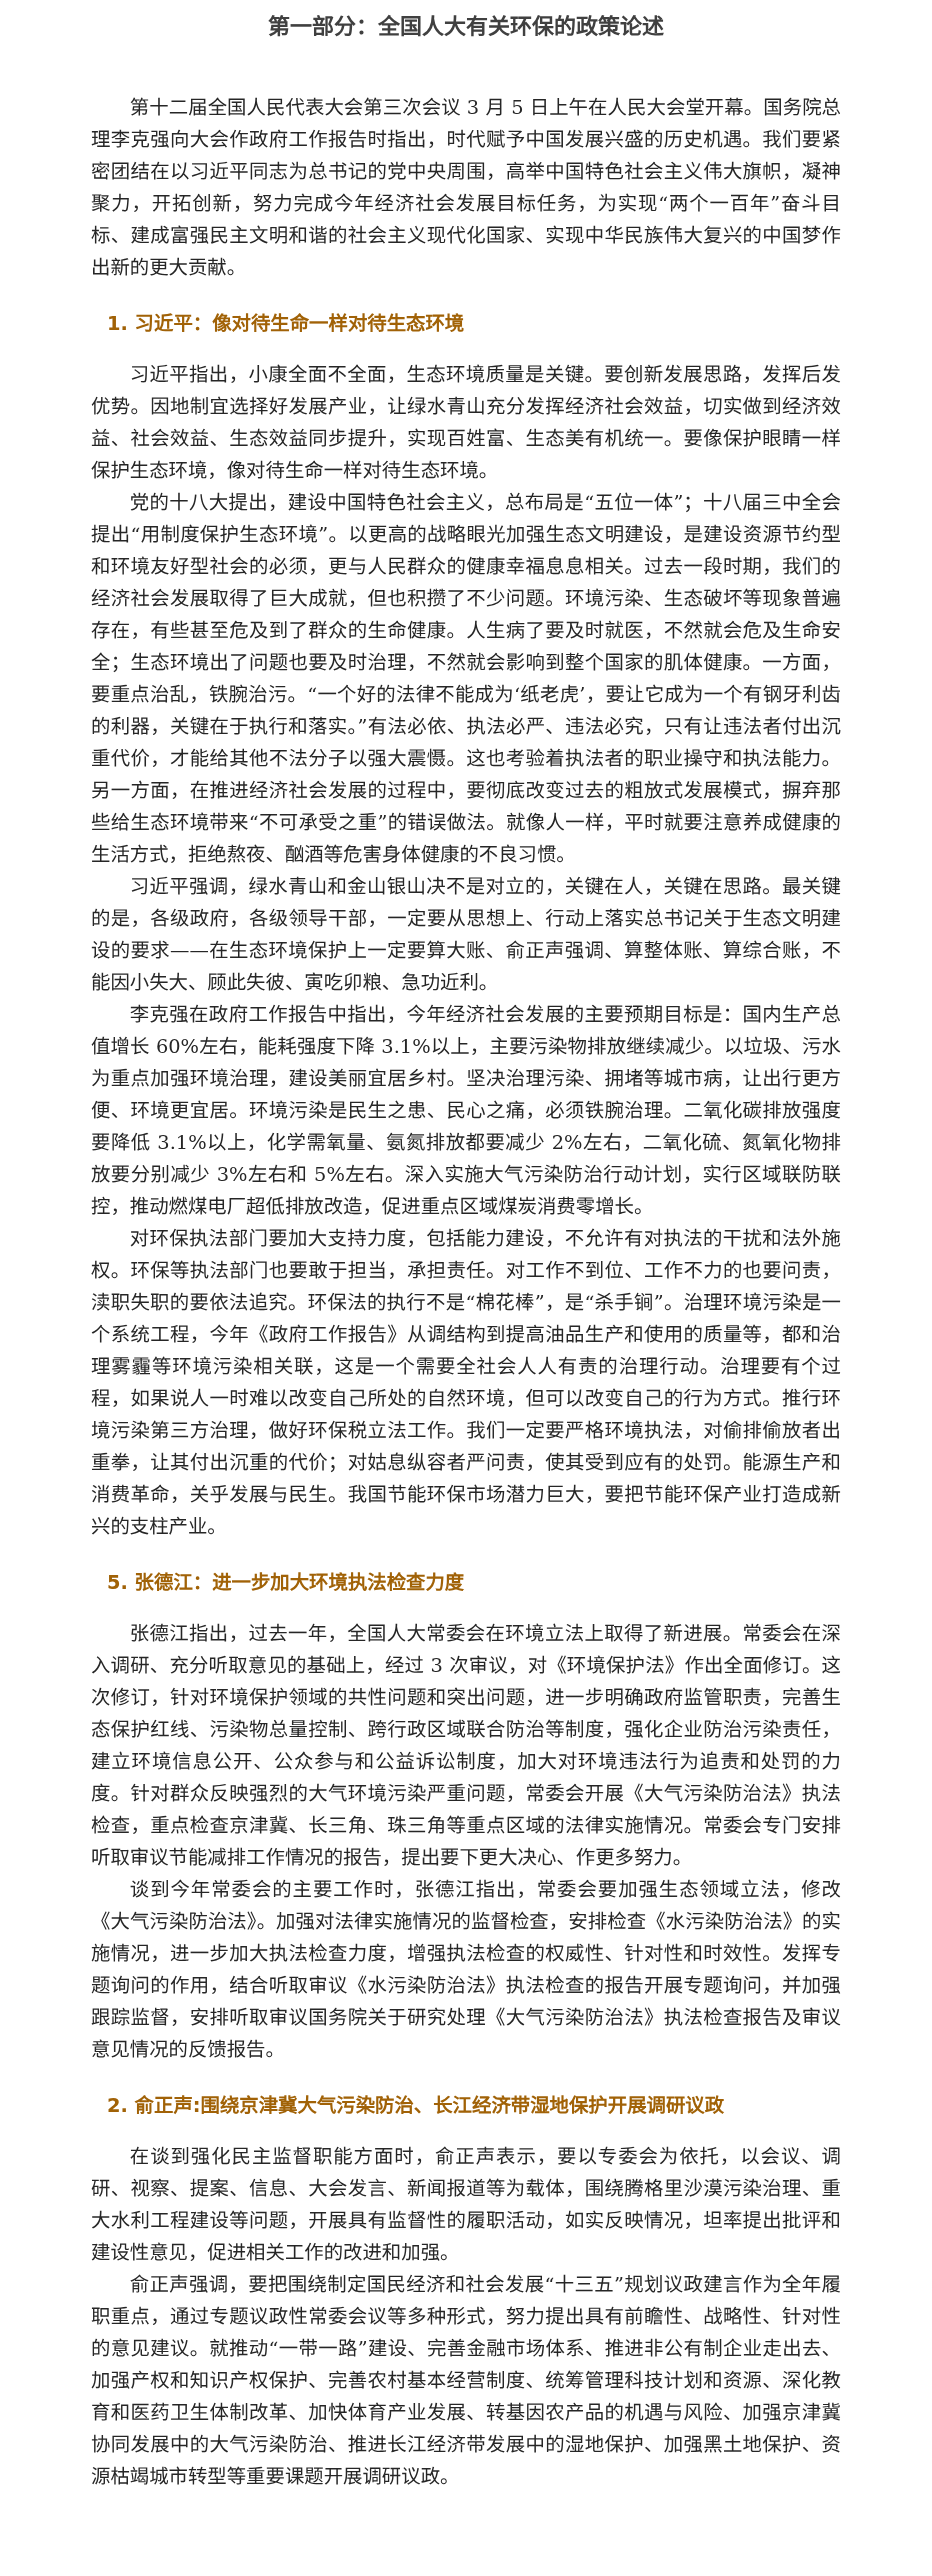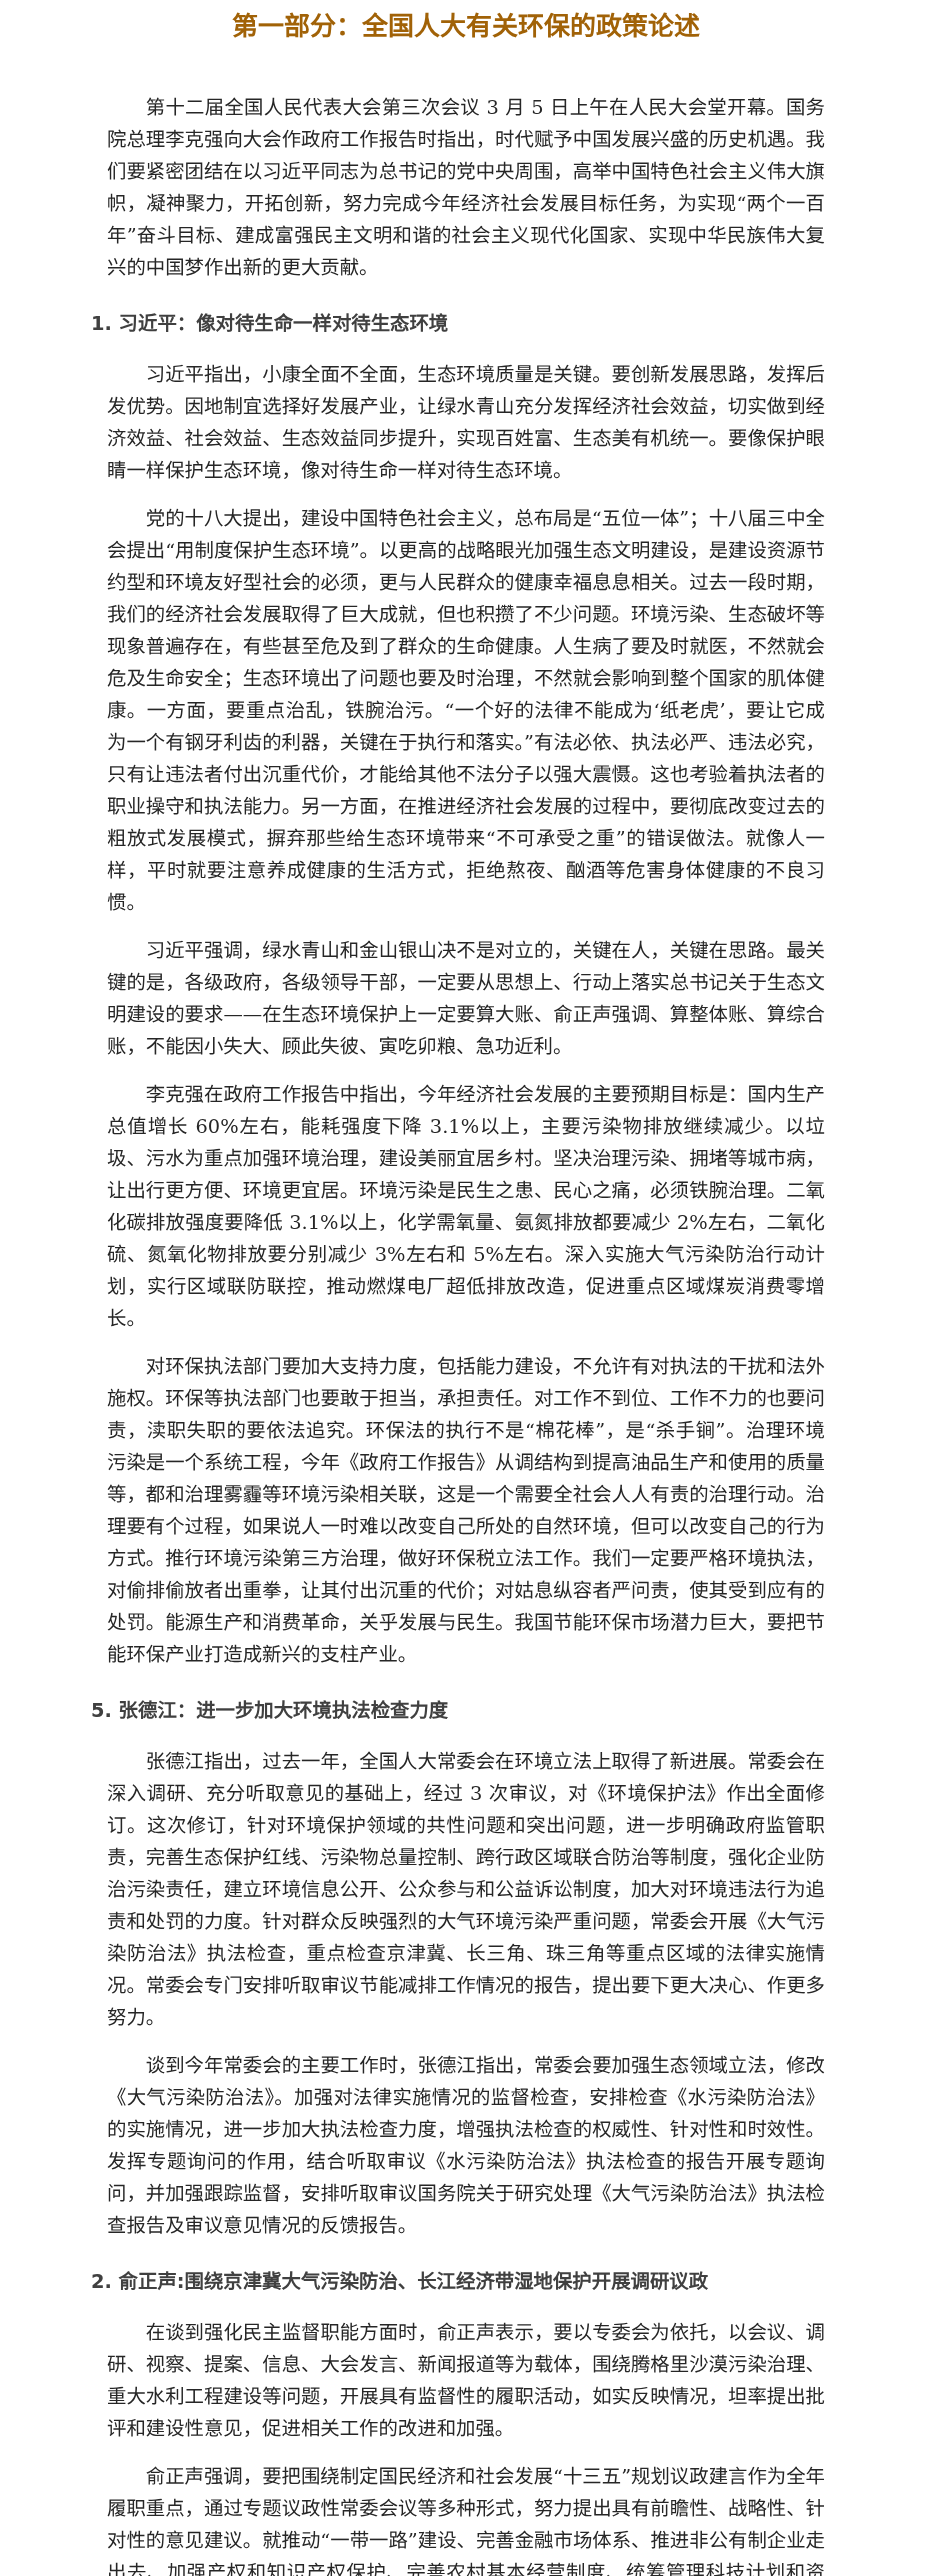--- a/index.html
+++ b/index.html
@@ -17,41 +17,41 @@
     margin: 0 auto;
     padding: 7.8px 0 78px 0;
     text-align: justify;
     font-size: 19.4px;
     line-height: 32px;
   }
   .doc-title {
     text-align: center;
     font-family: "DejaVu Serif", "Liberation Serif", serif;
     font-weight: bold;
-    font-size: 26px;
+    font-size: 22px;
     line-height: 29px;
-    color: #a16207;
+    color: #404040;
     margin: 3.9px 0 0 0;
   }
   .intro-wrap {
     margin-top: 51px;
   }
   .para {
-    margin: 16px;
+    margin: 0;
     text-indent: 2em;
     word-break: break-all;
   }
   .sec-heading {
     font-family: "DejaVu Sans", "Liberation Sans", sans-serif;
     font-weight: bold;
     font-size: 19.4px;
     line-height: 25px;
-    color: #404040;
+    color: #a16207;
     text-align: left;
-    margin: 27px 0 23px 0;
+    margin: 27px 0 23px 16px;
     text-indent: 0;
   }
   section { margin: 0; }
 </style>
 </head>
 <body>
 
 <div class="page">
 
   <h1 class="doc-title">第一部分：全国人大有关环保的政策论述</h1>

